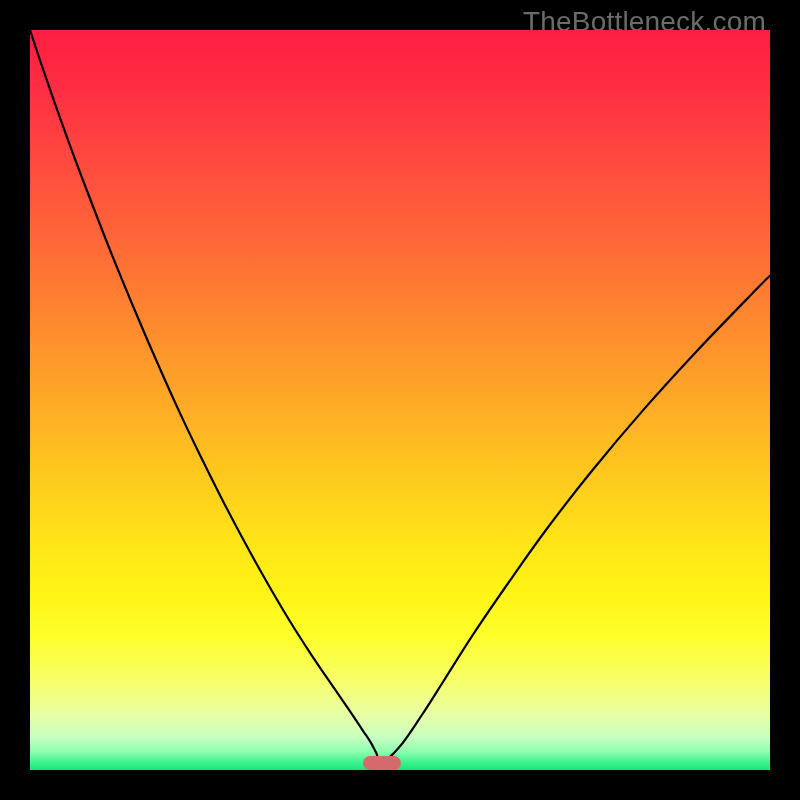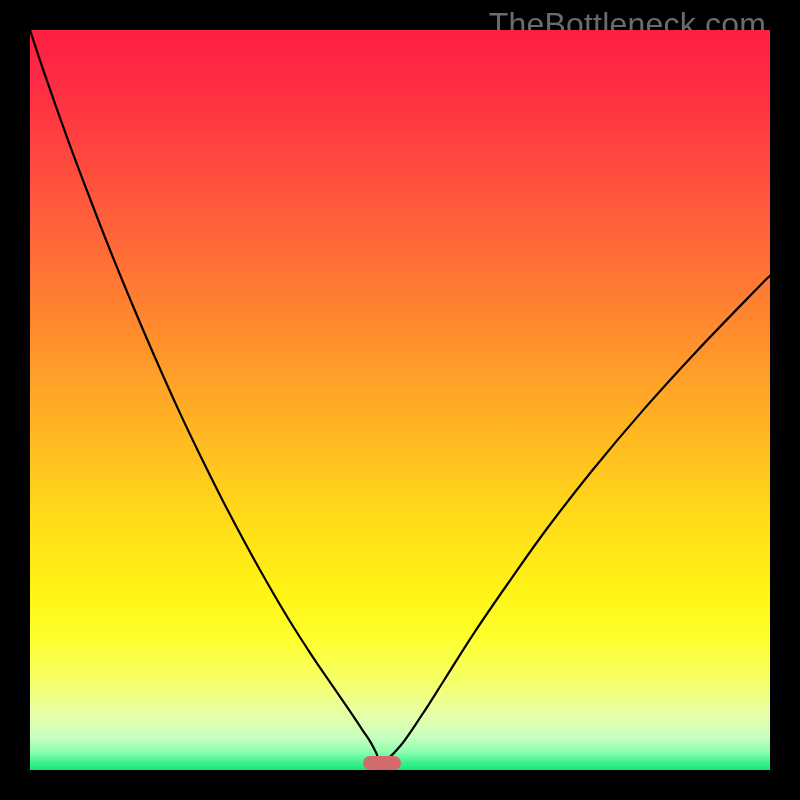--- a/index.html
+++ b/index.html
@@ -32,21 +32,21 @@
   .curve-svg {
     position: absolute;
     inset: 0;
     width: 100%;
     height: 100%;
   }
   .watermark {
     position: absolute;
     top: 6px;
     right: 34px;
-    font-size: 32px;
+    font-size: 28px;
     font-weight: 500;
     color: #6b6b6b;
     letter-spacing: 0.2px;
   }
   .marker {
     position: absolute;
     width: 38px;
     height: 14px;
     border-radius: 8px;
     background: #d36b6c;

